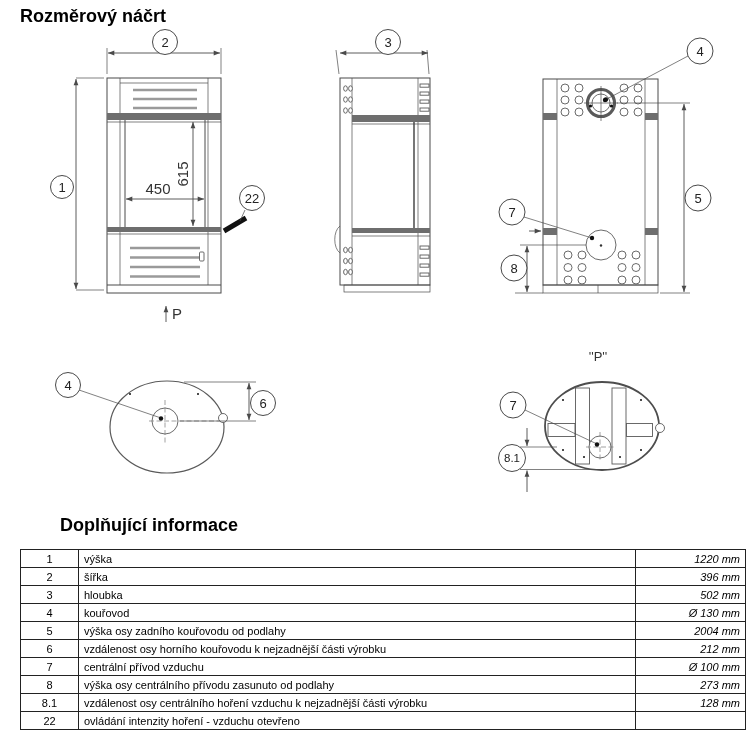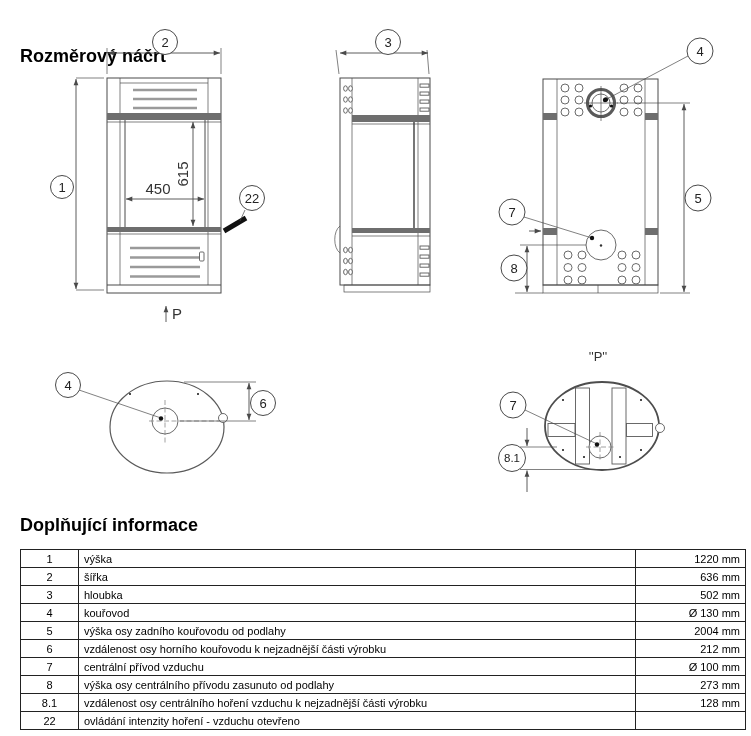--- a/index.html
+++ b/index.html
@@ -1,22 +1,22 @@
 <!DOCTYPE html>
 <html><head>
 <meta charset="utf-8">
 <style>
   html,body{margin:0;padding:0;}
   body{
     width:751px;height:736px;background:#ffffff;position:relative;
     font-family:"Liberation Sans",sans-serif;color:#000;
   }
   .page-title{position:absolute;left:20px;font-weight:bold;font-size:18px;letter-spacing:0;}
-  #title-drawing{top:6px;margin-top:40px;}
-  #title-table{top:515px;}
+  #title-drawing{top:6px;}
+  #title-table{top:515px;margin-left:40px;}
   svg#drawing{position:absolute;top:0;left:0;}
 
   
   .ln{stroke:#4a4a4a;stroke-width:1;fill:none;}
   .thin{stroke-width:0.7;}
   .slat{stroke:#9a9a9a;stroke-width:2.6;fill:none;}
   .band{fill:#6e6e6e;stroke:none;}
   .hole{fill:#fff;stroke:#5a5a5a;stroke-width:0.9;}
   .dash{stroke:#7a7a7a;stroke-width:0.7;stroke-dasharray:5 2.5;fill:none;}
   .dot{fill:#111;stroke:none;}
@@ -32,21 +32,21 @@
   
   table#info-table{
     position:absolute;left:20px;top:549px;width:725px;
     border-collapse:collapse;table-layout:fixed;font-size:11px;
   }
   #info-table td{
     border:1px solid #222;height:17px;padding:0 5px;
     overflow:hidden;white-space:nowrap;vertical-align:middle;
   }
   #info-table td.num{text-align:center;padding:0;}
-  #info-table td.val{text-align:right;}
+  #info-table td.val{text-align:right;font-style:italic;}
 </style>
 </head>
 <body>
 
 <div class="page-title" id="title-drawing">Rozměrový náčrt</div>
 
 <svg id="drawing" width="751" height="515" viewBox="0 0 751 515">
   <defs>
     <marker id="mE" viewBox="0 0 10 10" refX="9" refY="5" markerWidth="9" markerHeight="7" markerUnits="userSpaceOnUse" orient="auto">
       <path d="M0,1.6 L9,5 L0,8.4 Z" fill="#4a4a4a"></path>
@@ -322,21 +322,21 @@
     </colgroup>
   <tbody>
     <tr>
       <td class="num">1</td>
       <td>výška</td>
       <td class="val">1220 mm</td>
     </tr>
     <tr>
       <td class="num">2</td>
       <td>šířka</td>
-      <td class="val">636 mm</td>
+      <td class="val">396 mm</td>
     </tr>
     <tr>
       <td class="num">3</td>
       <td>hloubka</td>
       <td class="val">502 mm</td>
     </tr>
     <tr>
       <td class="num">4</td>
       <td>kouřovod</td>
       <td class="val">Ø 130 mm</td>

